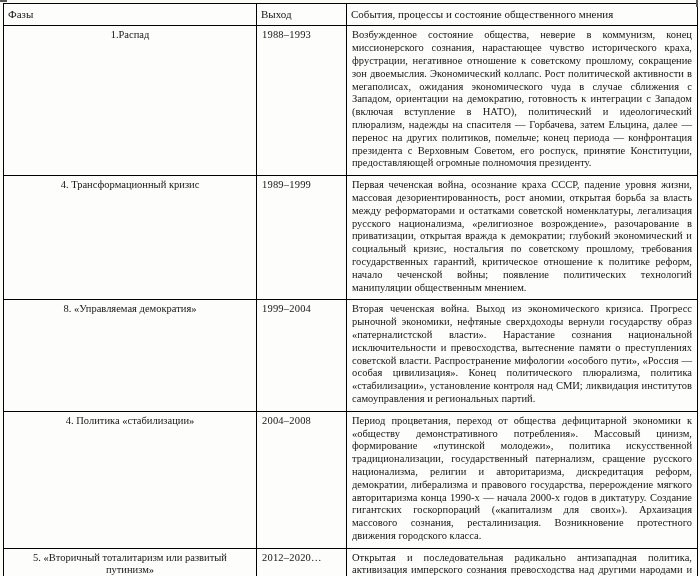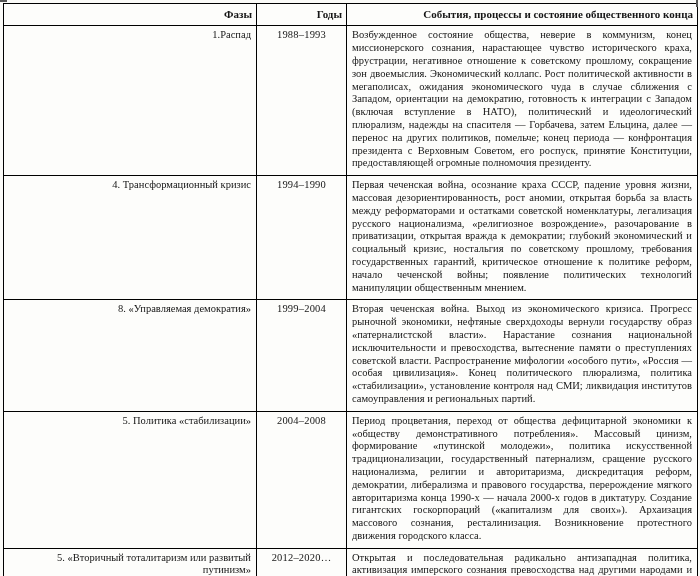--- a/index.html
+++ b/index.html
@@ -29,66 +29,66 @@
 
   th, td {
     border: 1px solid #000;
     vertical-align: top;
     padding: 3px 5px 5px 5px;
     font-size: 10.5px;
     line-height: 1.22;
   }
   th {
     font-size: 11px;
-    font-weight: bold;
-    text-align: right;
+    font-weight: normal;
+    text-align: left;
     vertical-align: middle;
     padding: 4px 4px;
   }
-  td.phase  { text-align: right; font-family: Liberation Serif, serif; }
-  td.years  { text-align: center; letter-spacing: 0.2px; }
+  td.phase  { text-align: center; font-family: Liberation Serif, serif; }
+  td.years  { text-align: left; letter-spacing: 0.2px; }
   td.events { text-align: justify; overflow-wrap: break-word; }
 </style>
 </head>
 <body>
 
 <div class="scan-mark mark-tl"></div>
 <div class="scan-mark mark-tr"></div>
 
 <table class="phases">
   <colgroup>
     <col class="c-phase">
     <col class="c-years">
     <col class="c-events">
   </colgroup>
   <thead>
     <tr>
       <th>Фазы</th>
-      <th>Годы</th>
-      <th>События, процессы и состояние общественного конца</th>
+      <th>Выход</th>
+      <th>События, процессы и состояние общественного мнения</th>
     </tr>
   </thead>
   <tbody>
     <tr>
       <td class="phase">1.Распад</td>
       <td class="years">1988–1993</td>
       <td class="events">Возбужденное состояние общества, неверие в коммунизм, конец миссионерского сознания, нарастающее чувство исторического краха, фрустрации, негативное отношение к советскому прошлому, сокращение зон двоемыслия. Экономический коллапс. Рост политической активности в мегаполисах, ожидания экономического чуда в случае сближения с Западом, ориентации на демократию, готовность к интеграции с Западом (включая вступление в НАТО), политический и идеологический плюрализм, надежды на спасителя — Горбачева, затем Ельцина, далее — перенос на других политиков, помельче; конец периода — конфронтация президента с Верховным Советом, его роспуск, принятие Конституции, предоставляющей огромные полномочия президенту.</td>
     </tr>
     <tr>
       <td class="phase">4. Трансформационный кризис</td>
-      <td class="years">1994–1990</td>
+      <td class="years">1989–1999</td>
       <td class="events">Первая чеченская война, осознание краха СССР, падение уровня жизни, массовая дезориентированность, рост аномии, открытая борьба за власть между реформаторами и остатками советской номенклатуры, легализация русского национализма, «религиозное возрождение», разочарование в приватизации, открытая вражда к демократии; глубокий экономический и социальный кризис, ностальгия по советскому прошлому, требования государственных гарантий, критическое отношение к политике реформ, начало чеченской войны; появление политических технологий манипуляции общественным мнением.</td>
     </tr>
     <tr>
       <td class="phase">8. «Управляемая демократия»</td>
       <td class="years">1999–2004</td>
       <td class="events">Вторая чеченская война. Выход из экономического кризиса. Прогресс рыночной экономики, нефтяные сверхдоходы вернули государству образ «патерналистской власти». Нарастание сознания национальной исключительности и превосходства, вытеснение памяти о преступлениях советской власти. Распространение мифологии «особого пути», «Россия — особая цивилизация». Конец политического плюрализма, политика «стабилизации», установление контроля над СМИ; ликвидация институтов самоуправления и региональных партий.</td>
     </tr>
     <tr>
-      <td class="phase">5. Политика «стабилизации»</td>
+      <td class="phase">4. Политика «стабилизации»</td>
       <td class="years">2004–2008</td>
       <td class="events">Период процветания, переход от общества дефицитарной экономики к «обществу демонстративного потребления». Массовый цинизм, формирование «путинской молодежи», политика искусственной традиционализации, государственный патернализм, сращение русского национализма, религии и авторитаризма, дискредитация реформ, демократии, либерализма и правового государства, перерождение мягкого авторитаризма конца 1990-х — начала 2000-х годов в диктатуру. Создание гигантских госкорпораций («капитализм для своих»). Архаизация массового сознания, ресталинизация. Возникновение протестного движения городского класса.</td>
     </tr>
     <tr>
       <td class="phase">5. «Вторичный тоталитаризм или развитый путинизм»</td>
       <td class="years">2012–2020…</td>
       <td class="events">Открытая и последовательная радикально антизападная политика, активизация имперского сознания превосходства над другими народами и странами; государственный патриотизм как массовая идеология; принятие жестких законов против гражданского общества, выборочные</td>
     </tr>
   </tbody>
 </table>

